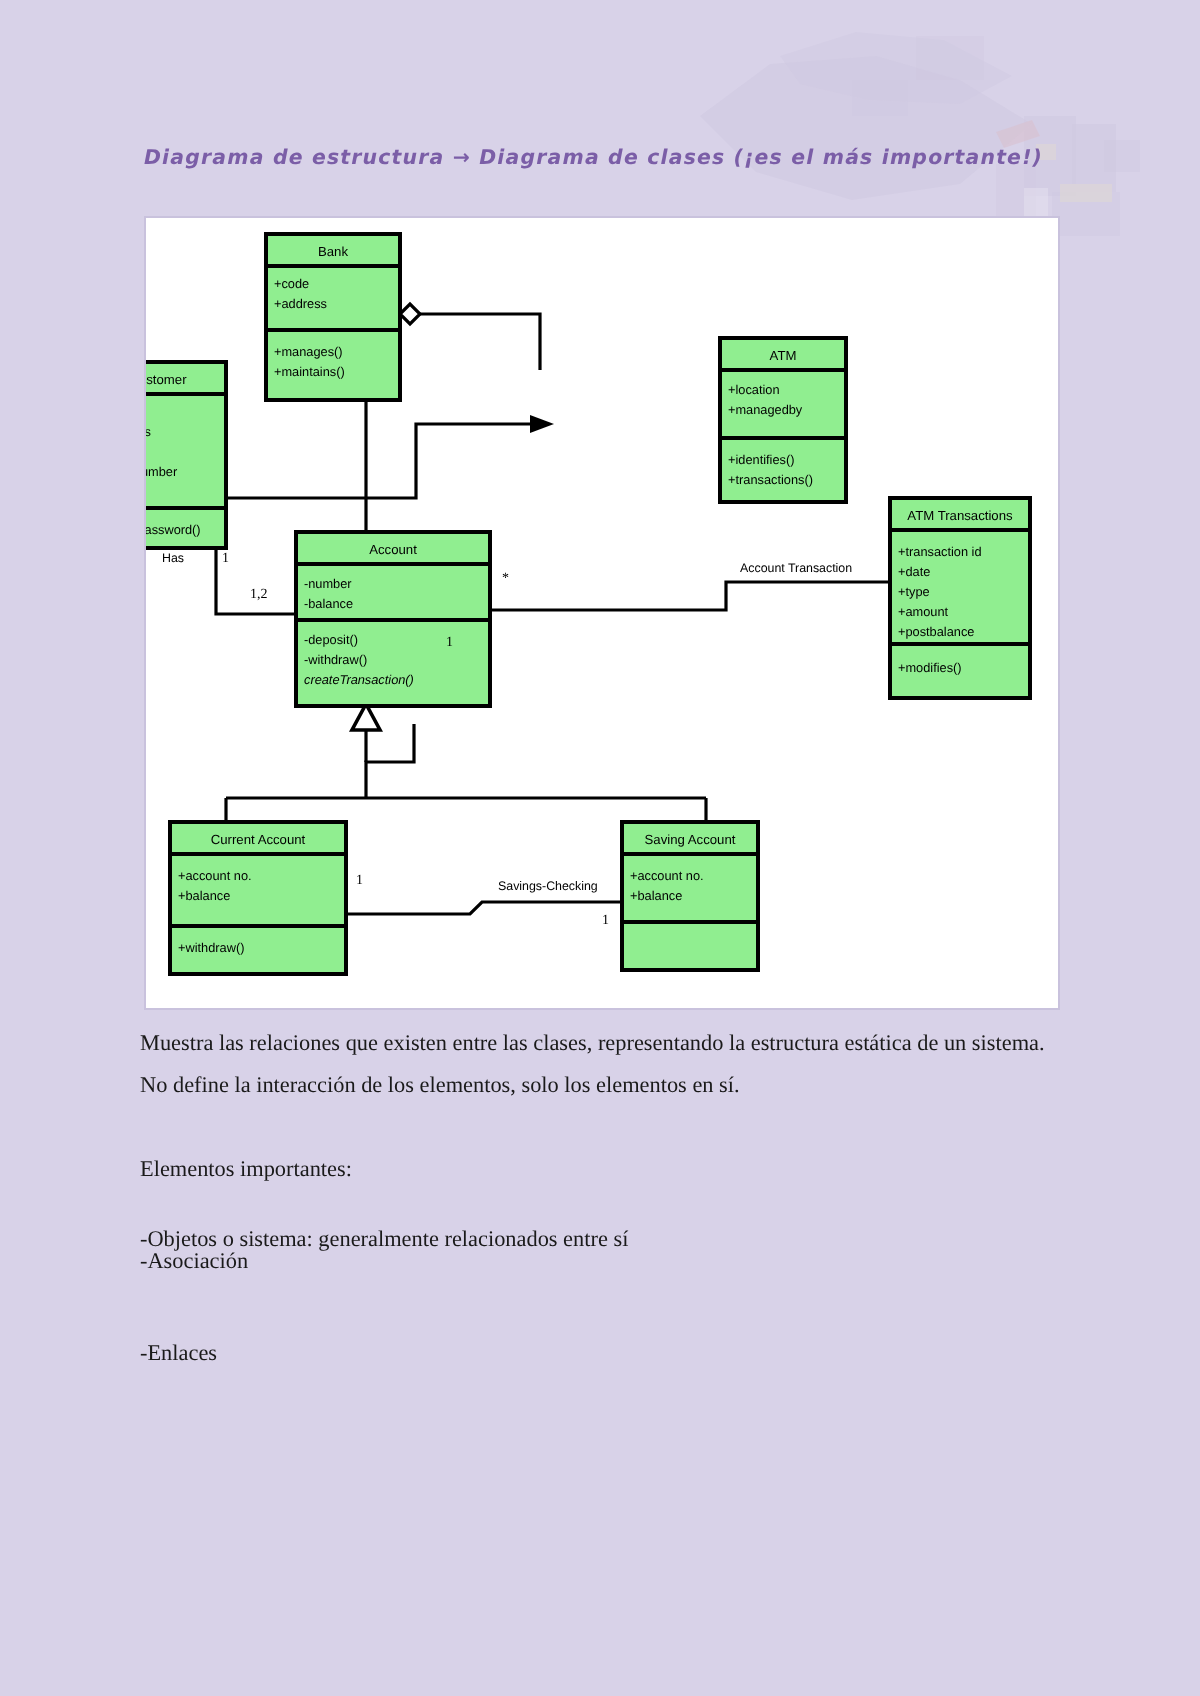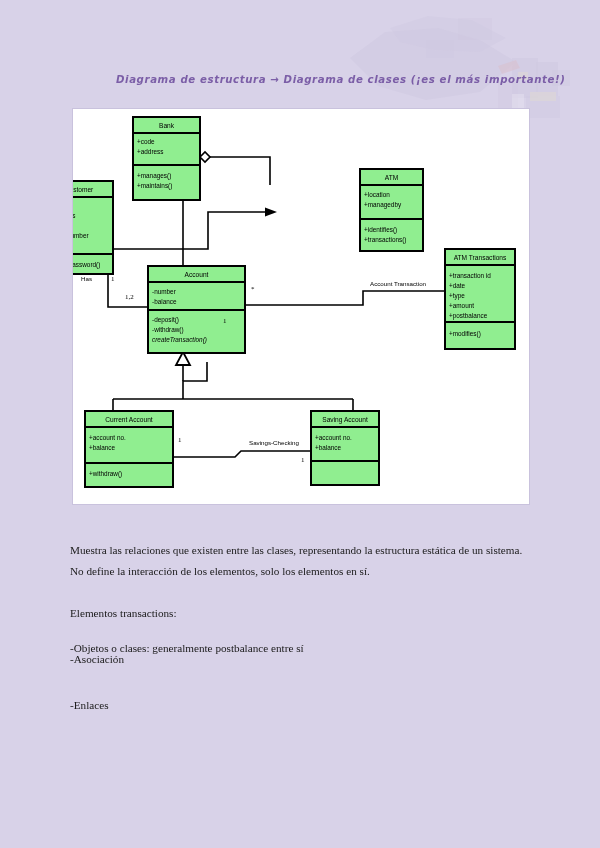--- a/index.html
+++ b/index.html
@@ -18,40 +18,38 @@
   }
 
   
   #heading{
     position:absolute;left:72px;top:74px;width:470px;
     font-family:"DejaVu Sans", sans-serif;
     font-size:10.2px;font-weight:bold;font-style:italic;
     letter-spacing:.6px;
     color:#7b5ea7;
     white-space:nowrap;
-    margin-left:44px;
   }
 
   
   #diagram{
     position:absolute;left:72px;top:108px;
     width:456px;height:395px;
     background:#ffffff;
     border:1px solid #c9c2dd;
   }
   #diagram svg{display:block;}
 
   
   .para{
     position:absolute;left:70px;
     font-family:"Liberation Serif", serif;
     font-size:11.2px;color:#1a1a1a;
     line-height:21px;
     width:460px;
-    margin-top:28px;
   }
   #p-main{top:512px;}
   #p-elem{top:575px;}
   #p-b1{top:610px;}
   #p-b2{top:621px;font-family:Liberation Serif, serif;}
   #p-b3{top:667px;}
 </style>
 </head>
 <body>
 
@@ -224,16 +222,16 @@
   <text class="mult" x="178" y="182">*</text>
   <text class="mult" x="150" y="214">1</text>
 
   <text class="lbl" x="176" y="336">Savings-Checking</text>
   <text class="mult" x="105" y="333">1</text>
   <text class="mult" x="228" y="353">1</text>
 </svg>
 </div>
 
 <div class="para" id="p-main">Muestra las relaciones que existen entre las clases, representando la estructura estática de un sistema. No define la interacción de los elementos, solo los elementos en sí.</div>
-<div class="para" id="p-elem">Elementos transactions:</div>
-<div class="para" id="p-b1">-Objetos o clases: generalmente postbalance entre sí</div>
+<div class="para" id="p-elem">Elementos importantes:</div>
+<div class="para" id="p-b1">-Objetos o sistema: generalmente relacionados entre sí</div>
 <div class="para" id="p-b2">-Asociación</div>
 <div class="para" id="p-b3">-Enlaces</div>
 
 </body></html>

